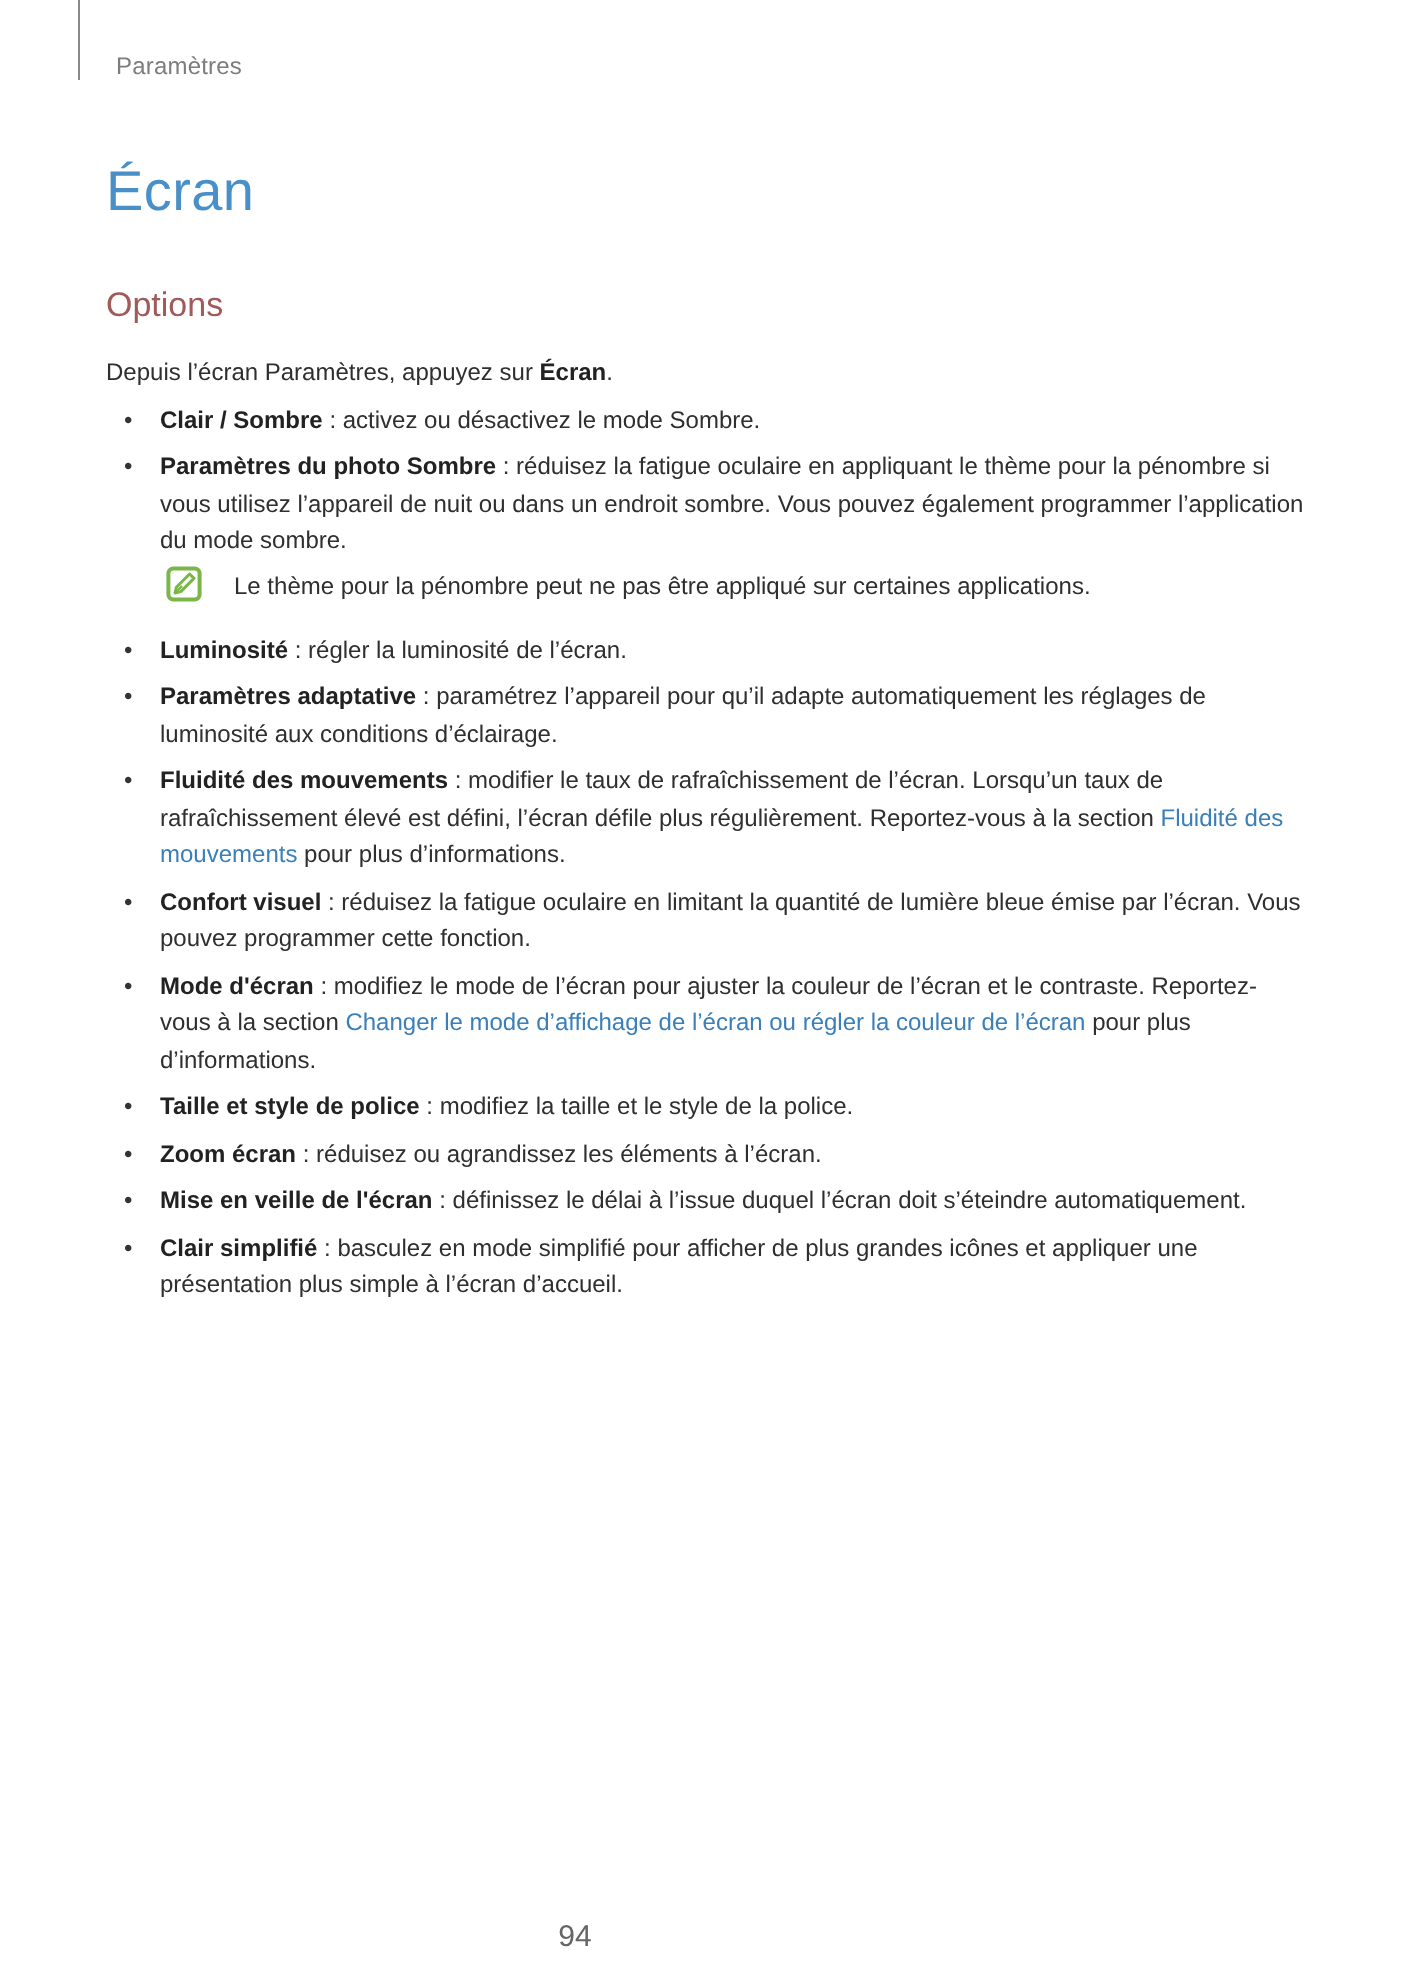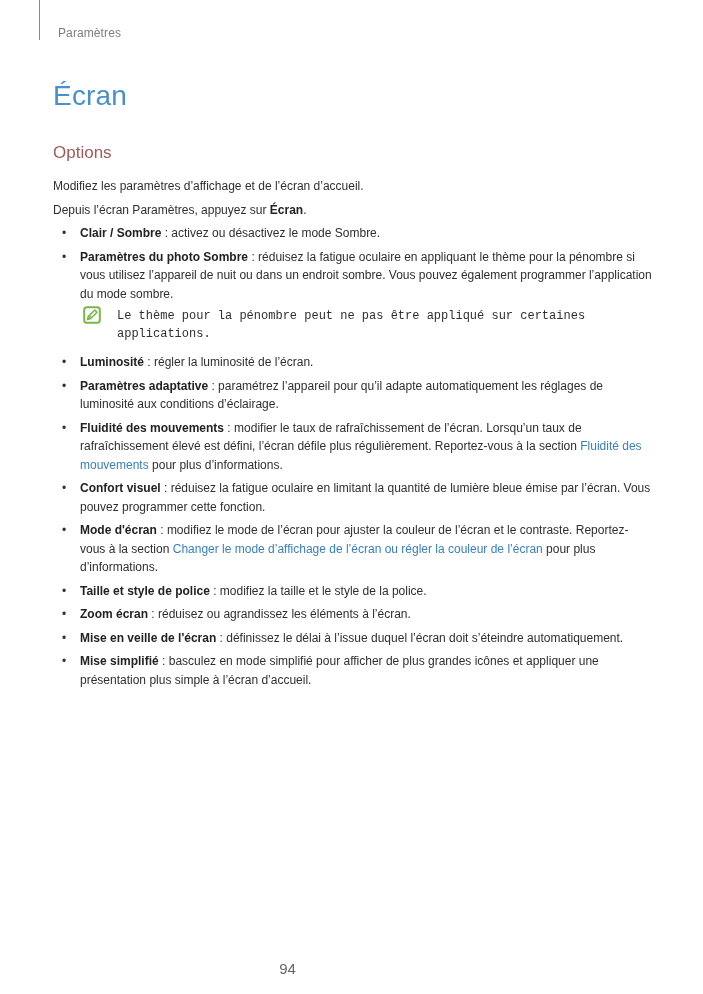--- a/index.html
+++ b/index.html
@@ -34,41 +34,40 @@
     ul.bullets { list-style: none; margin: 0; padding: 0; }
     ul.bullets li {
       position: relative; padding-left: 27px; margin-bottom: 5px;
     }
     ul.bullets li::before {
       content: "•"; position: absolute; left: 9px; top: 0; color: #333;
     }
     .link { color: #3a7fb8; }
     .note {
       position: relative; margin: 4px 0 10px 27px; padding-left: 37px;
-      min-height: 22px; line-height: 18px; font-family: Liberation Mono, monospace;
+      min-height: 22px; line-height: 18px;
     }
     .note-icon {
       position: absolute; left: 3px; top: -1px; width: 18px; height: 18px;
     }
     .page-number {
       position: absolute; left: 0; width: 575px; top: 960px;
       text-align: center; font-size: 15px; color: #666;
     }
   </style>
 </head>
 <body>
 
 <div class="header-rule"></div>
 <div class="breadcrumb">Paramètres</div>
 
 <h1 class="page-title">Écran</h1>
 <h2 class="section-title">Options</h2>
 
 <div class="content">
-  <p>Modifiez les paramètres d’affichage et de l’écran d’accueil.</p>
   <p><span>Depuis l’écran Paramètres, appuyez sur </span><b>Écran</b><span>.</span></p>
 
   <ul class="bullets">
     <li><b>Clair / Sombre</b><span> : activez ou désactivez le mode Sombre.</span></li>
     <li style="margin-bottom:4px"><b>Paramètres du photo Sombre</b><span> : réduisez la fatigue oculaire en appliquant le thème pour la pénombre si vous utilisez l’appareil de nuit ou dans un endroit sombre. Vous pouvez également programmer l’application du mode sombre.</span></li>
   </ul>
 
   <div class="note">
     <svg class="note-icon" viewBox="0 0 18 18">
       <rect x="1.2" y="1.2" width="15.6" height="15.6" rx="2.5" fill="none" stroke="#7ab648" stroke-width="2"></rect>
@@ -80,17 +79,17 @@
 
   <ul class="bullets">
     <li><b>Luminosité</b><span> : régler la luminosité de l’écran.</span></li>
     <li><b>Paramètres adaptative</b><span> : paramétrez l’appareil pour qu’il adapte automatiquement les réglages de luminosité aux conditions d’éclairage.</span></li>
     <li><b>Fluidité des mouvements</b><span> : modifier le taux de rafraîchissement de l’écran. Lorsqu’un taux de rafraîchissement élevé est défini, l’écran défile plus régulièrement. Reportez-vous à la section </span><span class="link">Fluidité des mouvements</span><span> pour plus d’informations.</span></li>
     <li><b>Confort visuel</b><span> : réduisez la fatigue oculaire en limitant la quantité de lumière bleue émise par l’écran. Vous pouvez programmer cette fonction.</span></li>
     <li><b>Mode d'écran</b><span> : modifiez le mode de l’écran pour ajuster la couleur de l’écran et le contraste. Reportez-vous à la section </span><span class="link">Changer le mode d’affichage de l’écran ou régler la couleur de l’écran</span><span> pour plus d’informations.</span></li>
     <li><b>Taille et style de police</b><span> : modifiez la taille et le style de la police.</span></li>
     <li><b>Zoom écran</b><span> : réduisez ou agrandissez les éléments à l’écran.</span></li>
     <li><b>Mise en veille de l'écran</b><span> : définissez le délai à l’issue duquel l’écran doit s’éteindre automatiquement.</span></li>
-    <li><b>Mise simplifié</b><span> : basculez en mode simplifié pour afficher de plus grandes icônes et appliquer une présentation plus simple à l’écran d’accueil.</span></li>
+    <li><b>Clair simplifié</b><span> : basculez en mode simplifié pour afficher de plus grandes icônes et appliquer une présentation plus simple à l’écran d’accueil.</span></li>
   </ul>
 </div>
 
 <div class="page-number">94</div>
 
 </body></html>

